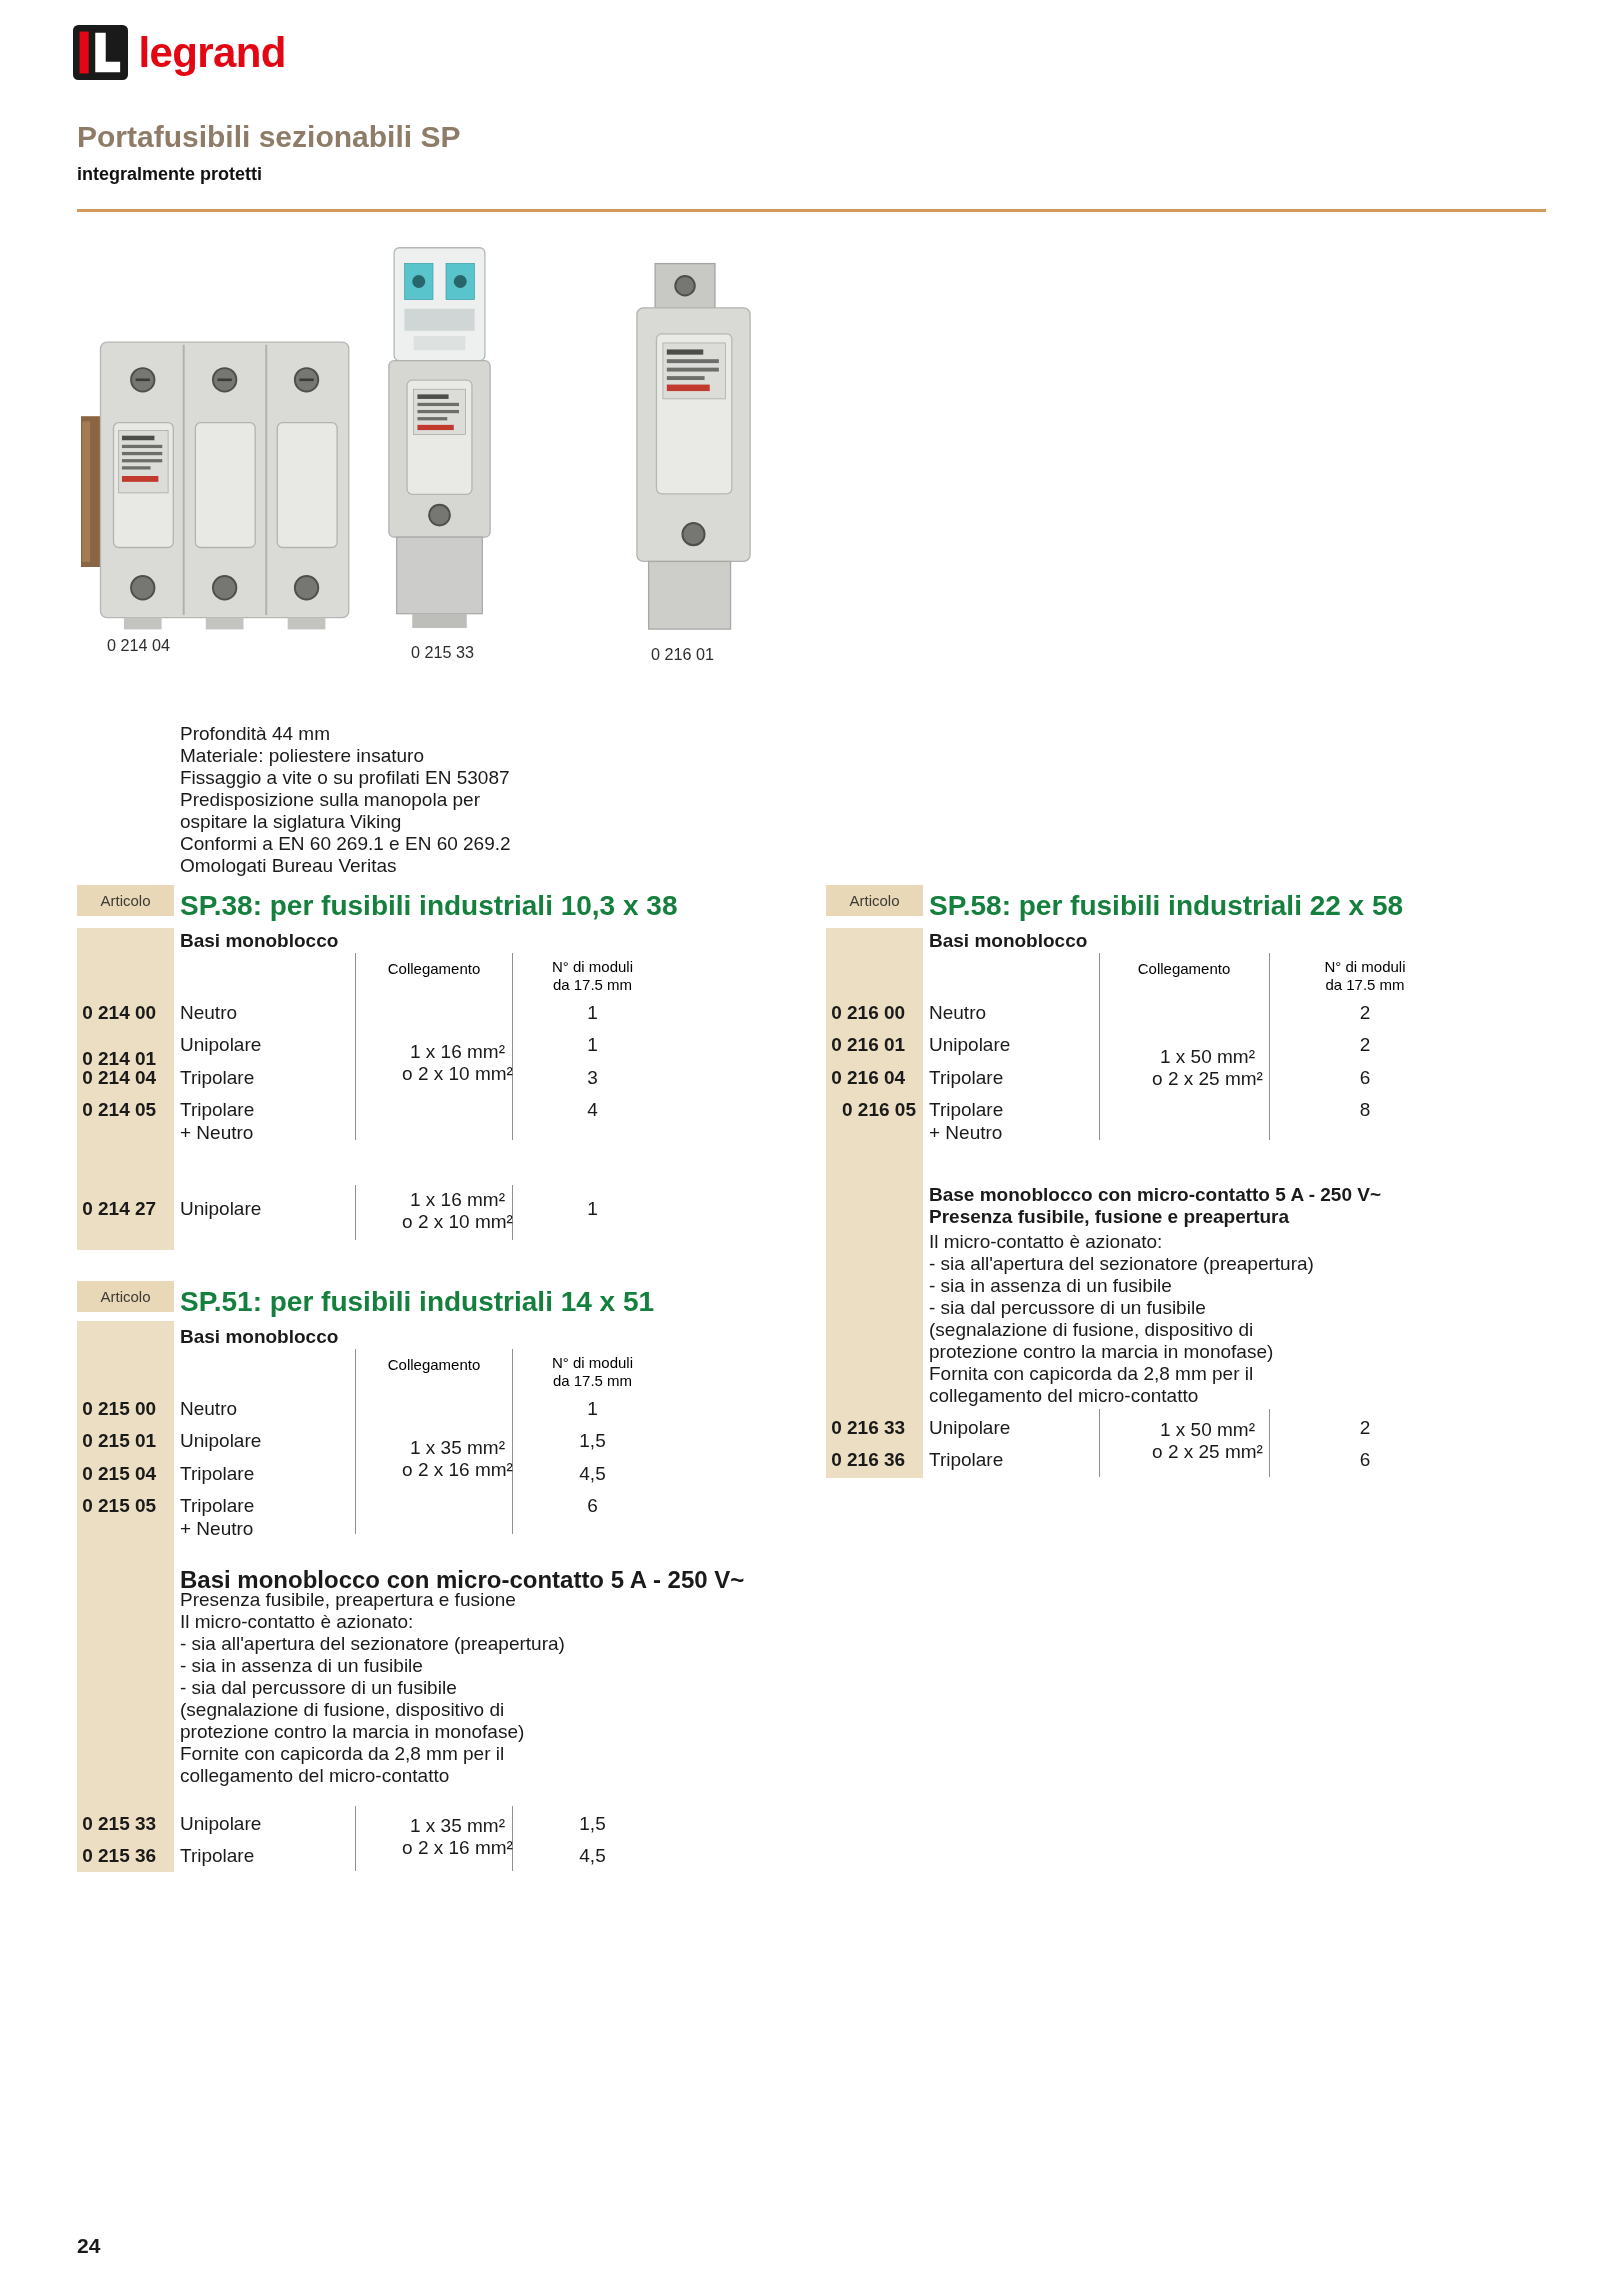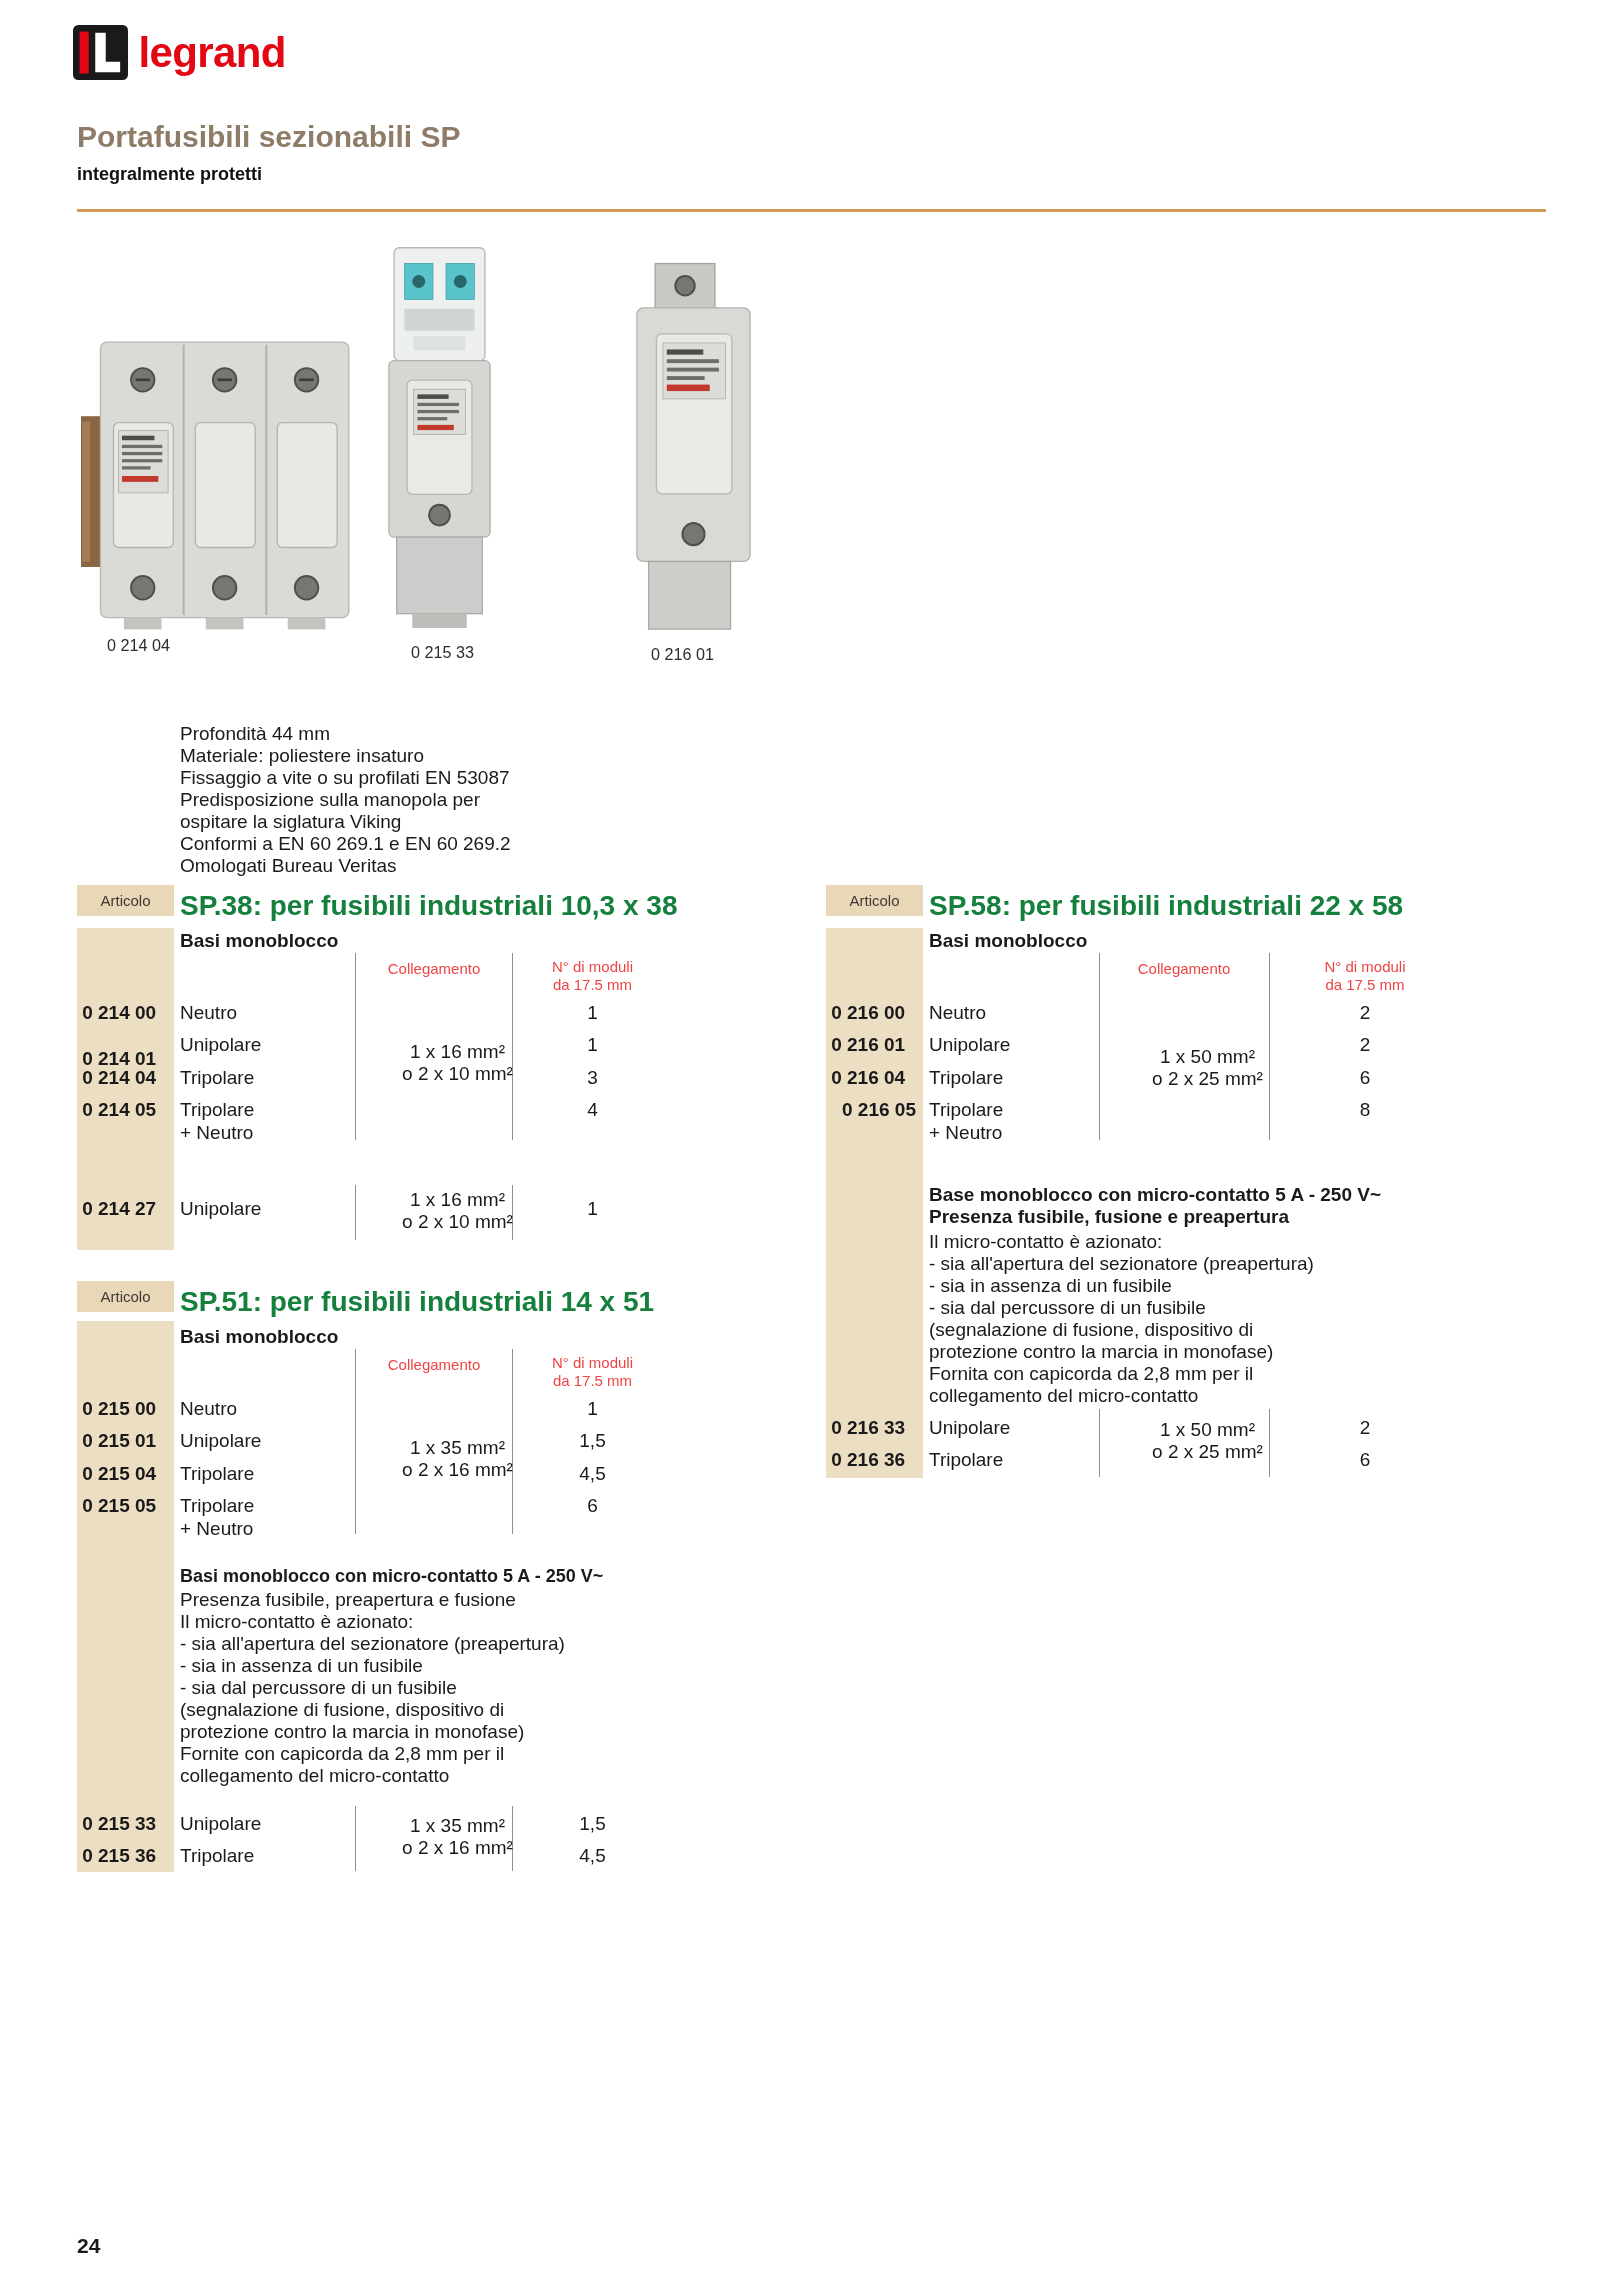--- a/index.html
+++ b/index.html
@@ -16,30 +16,30 @@
   .subtitle { font-size:18px; font-weight:bold; color:#111; white-space:nowrap; }
   .toprule { height:2.6px; background:#d49a5a; }
 
   .caption { font-size:16.2px; color:#2e2e2e; white-space:nowrap; }
   .desc-block div { font-size:19px; line-height:22px; white-space:nowrap; }
 
   .articolo-box { left:0; top:0; width:97px; height:31px; background:#e9d8b8; color:#3d3a34; font-size:15px; display:flex; align-items:center; justify-content:center; }
   .band { left:0; width:97px; background:#ecdec2; }
   .red-heading { font-size:28px; font-weight:bold; color:#15803d; white-space:nowrap; }
   .tbl-title { font-size:19px; font-weight:bold; white-space:nowrap; }
-  .hdr { font-size:15px; color:#ef4444; text-align:center; }
+  .hdr { font-size:15px; color:#000000; text-align:center; }
   .hdr div { line-height:17.5px; white-space:nowrap; }
   .vrule { width:1.3px; background:#909090; }
   .code { font-size:19px; font-weight:bold; white-space:nowrap; }
   .cell { font-size:19px; white-space:nowrap; }
   .mod { font-size:19px; text-align:center; }
   .coll { font-size:19px; text-align:center; }
   .coll div { line-height:22px; white-space:nowrap;padding-left:47px; }
   .sub-title div { font-size:19px; font-weight:bold; line-height:21px; white-space:nowrap; }
-  .micro-title { font-size:18px; font-weight:bold; white-space:nowrap; }
+  .micro-title { font-size:24px; font-weight:bold; white-space:nowrap; }
   .micro-title-lines div { font-size:19px; font-weight:bold; line-height:22px; white-space:nowrap; }
   .para div { font-size:19px; line-height:22px; white-space:nowrap; }
   .page-number { font-size:21px; font-weight:bold; }
 </style>
 </head>
 <body>
 
 <div class="page">
 
   <header class="pos" style="left:73px; top:25px;">

